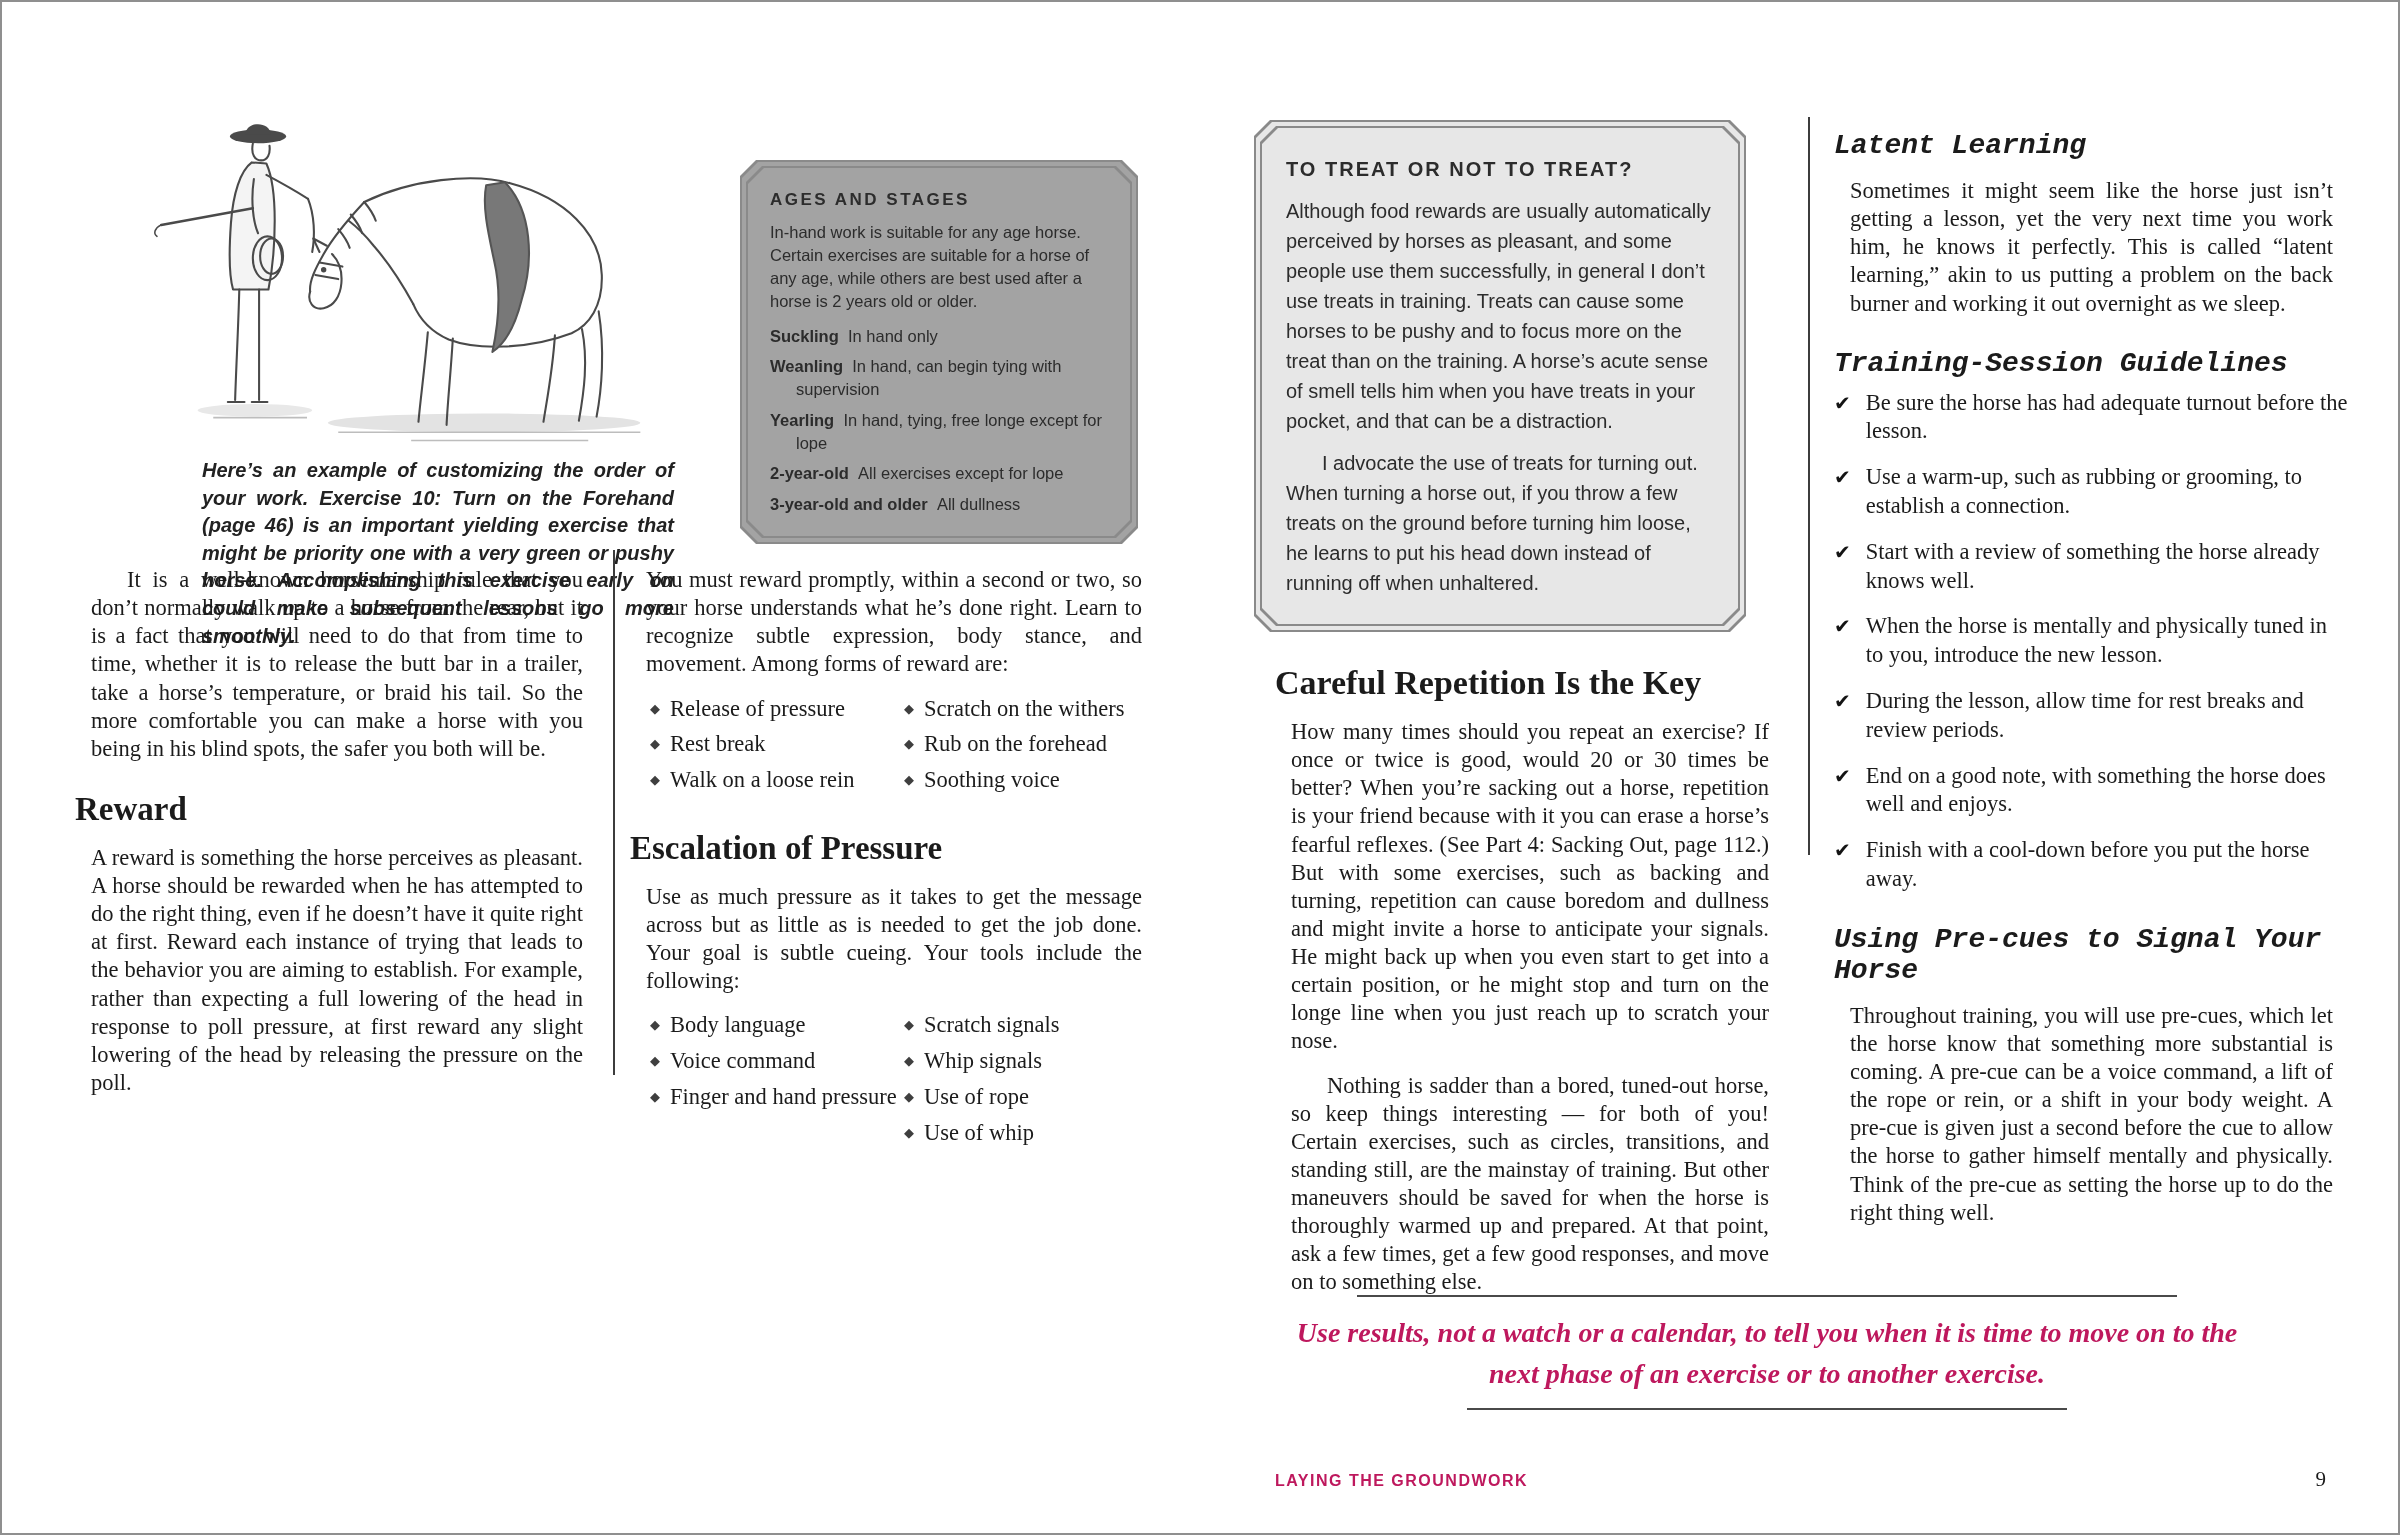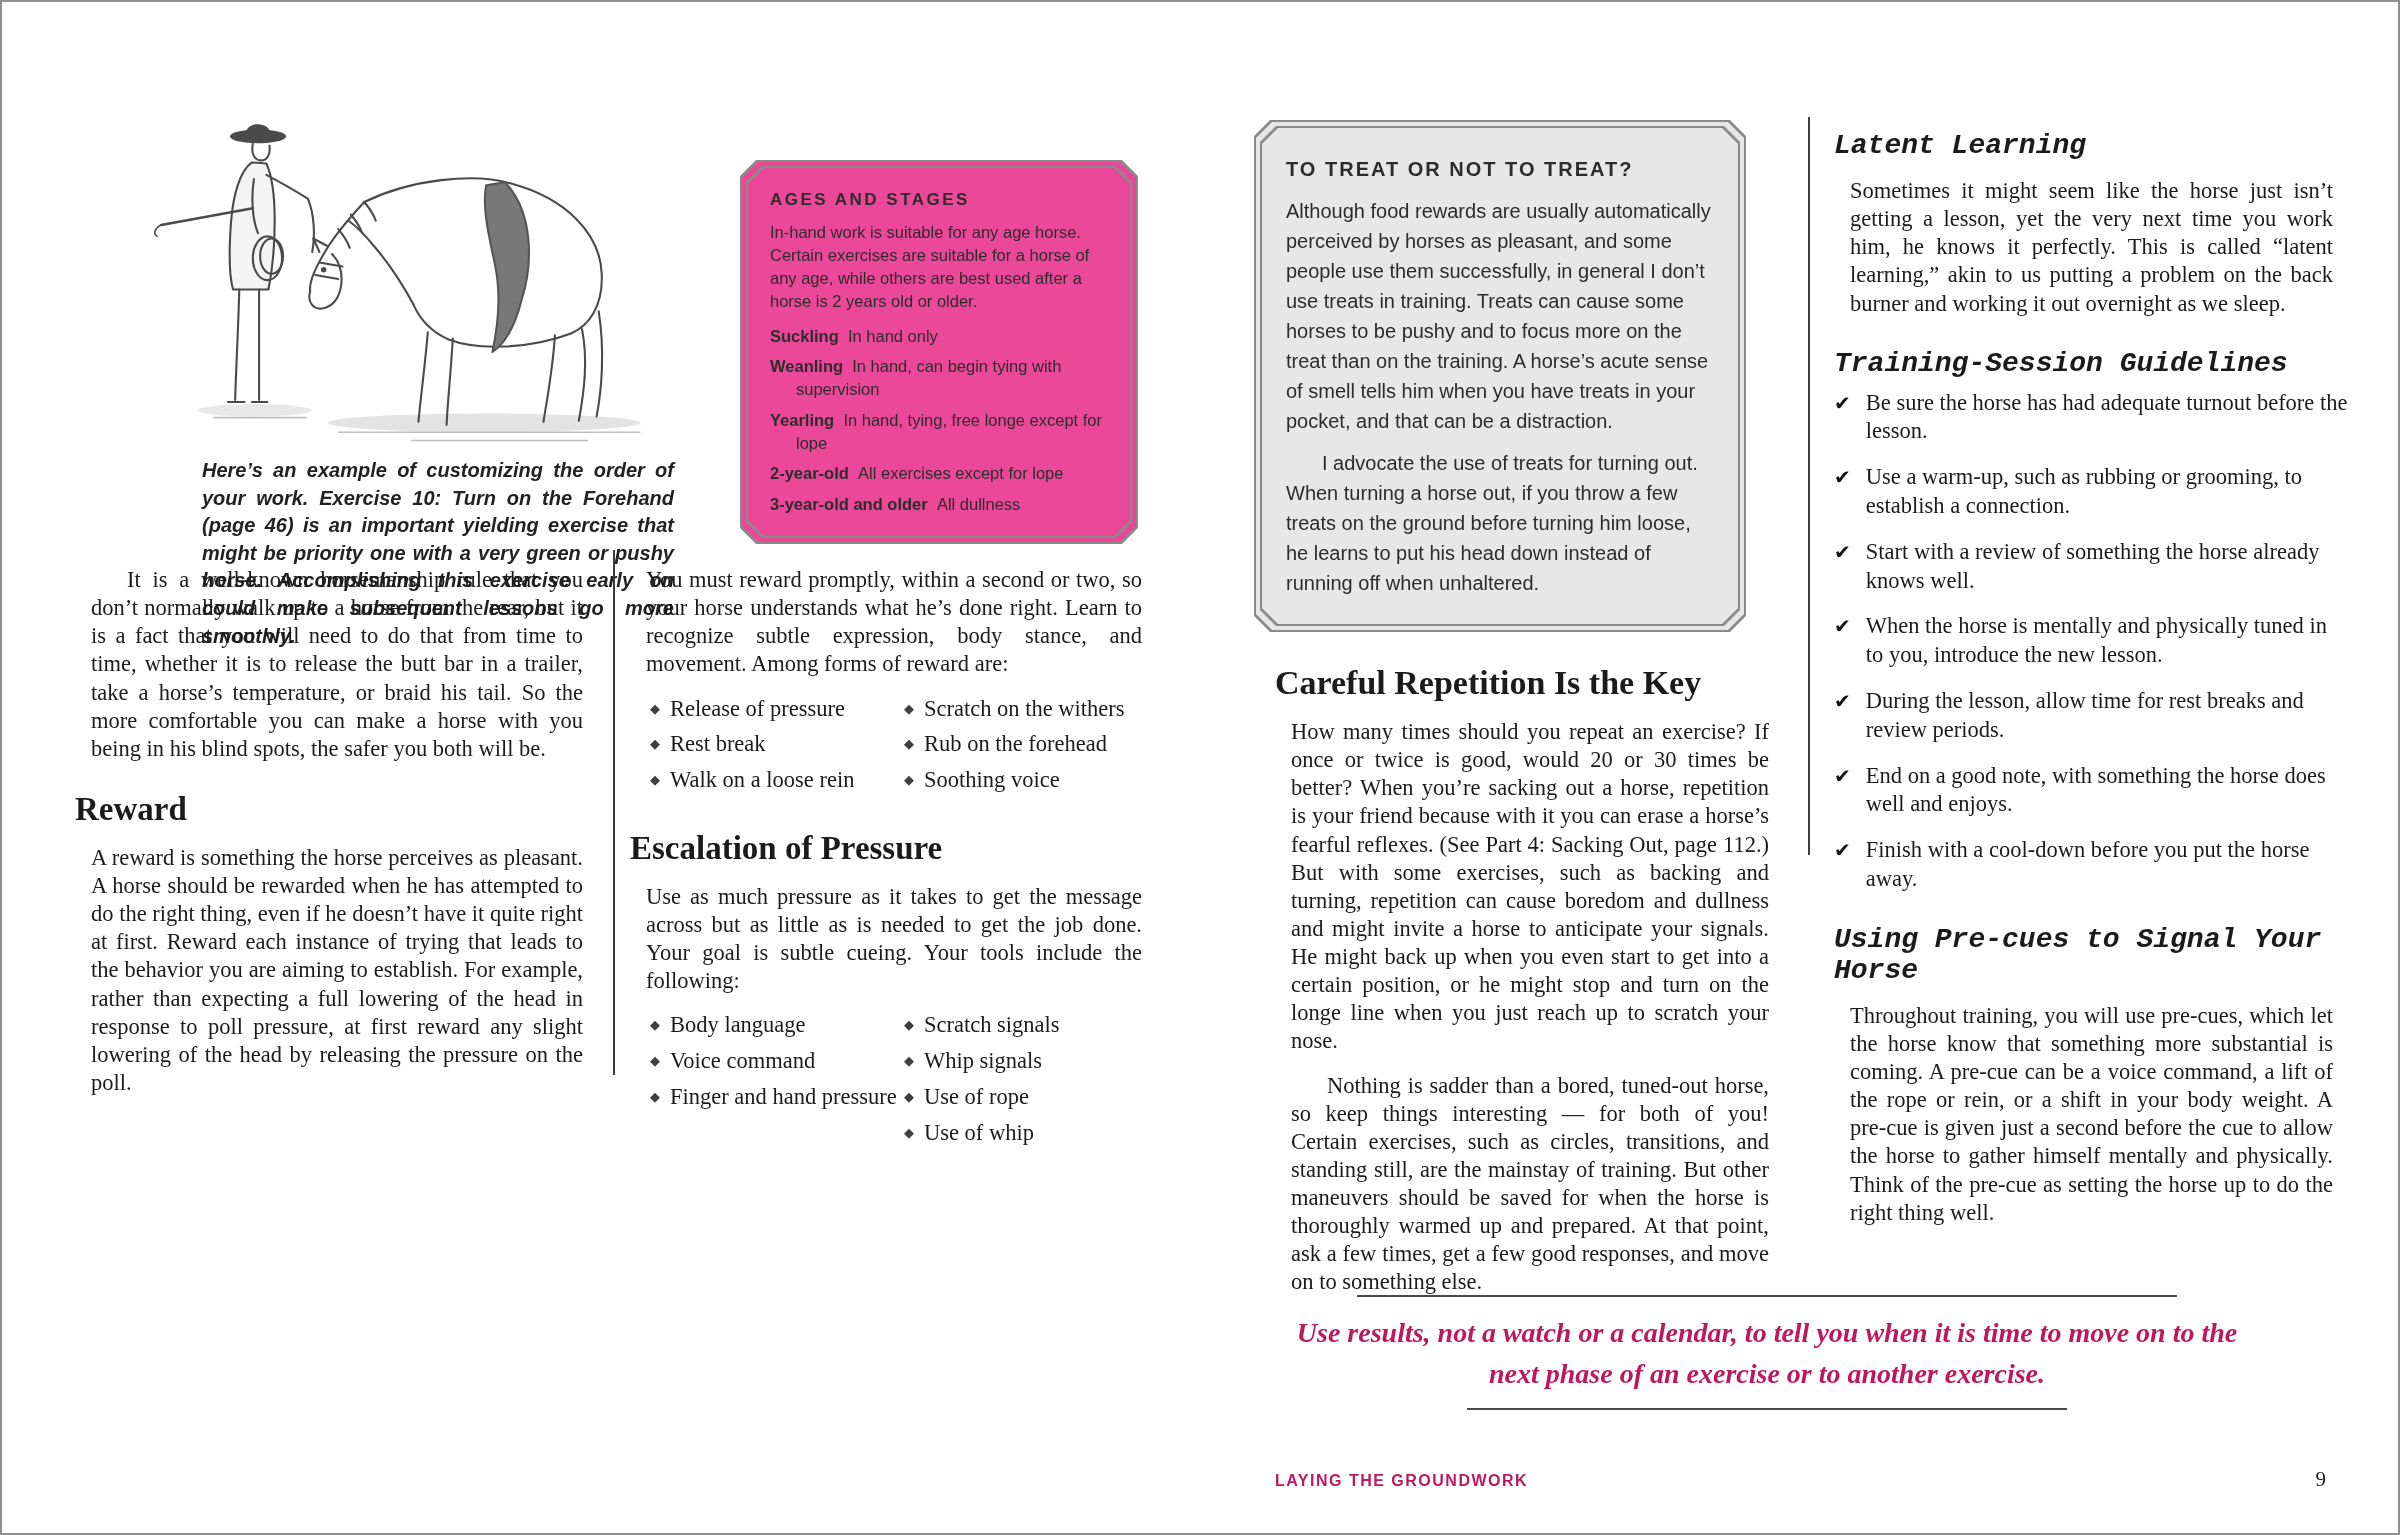--- a/index.html
+++ b/index.html
@@ -15,21 +15,21 @@
   .h-sans-italic { font-family:Liberation Mono, monospace; font-style:italic; font-weight:bold; font-size:28px; margin:30px 0 10px 0; }
   .h-sans-italic.first { margin-top:0; }
 
   
   .cut { clip-path: polygon(16px 0, calc(100% - 16px) 0, 100% 16px, 100% calc(100% - 16px), calc(100% - 16px) 100%, 16px 100%, 0 calc(100% - 16px), 0 16px); }
   .cutbox { position:absolute; }
   .cb-l1 { background:#8a8a8a; padding:2px; }
   .cb-l2 { padding:4px; }
   .cb-l3 { background:#8a8a8a; padding:2px; }
   .cb-inner { font-family:"Liberation Sans", sans-serif; color:#2c2c2c; }
-  .ages .cb-l2, .ages .cb-inner { background:#ec4899; }
+  .ages .cb-l2, .ages .cb-inner { background:#a3a3a3; }
   .treat .cb-l2, .treat .cb-inner { background:#e7e7e7; }
   .ages .cb-inner { padding:20px 22px; font-size:16.5px; line-height:1.38; }
   .treat .cb-inner { padding:26px 24px; font-size:20px; line-height:1.5; }
   .box-title { font-weight:bold; letter-spacing:2.5px; margin:0 0 10px 0; }
   .ages .box-title { font-size:17px; }
   .treat .box-title { font-size:20px; letter-spacing:2px; margin-bottom:12px; }
   .box-para { margin:0 0 12px 0; }
   .box-para:last-child { margin-bottom:0; }
   .stage { margin:0 0 8px 0; padding-left:26px; text-indent:-26px; }
   .stage:last-child { margin-bottom:0; }

